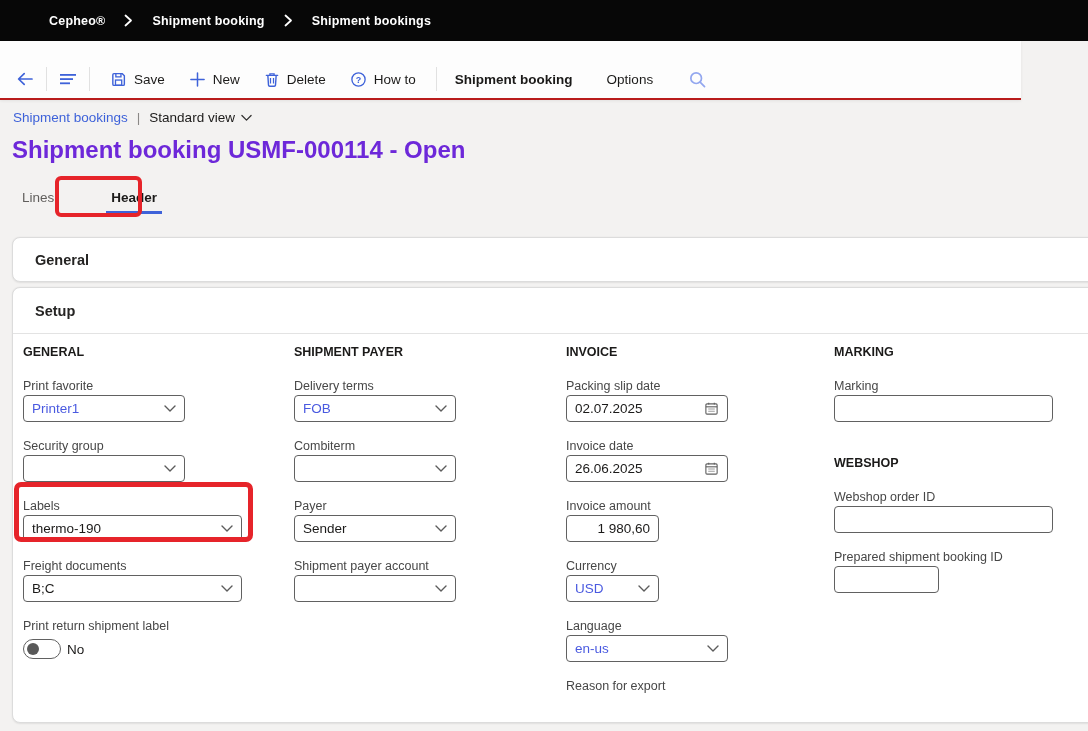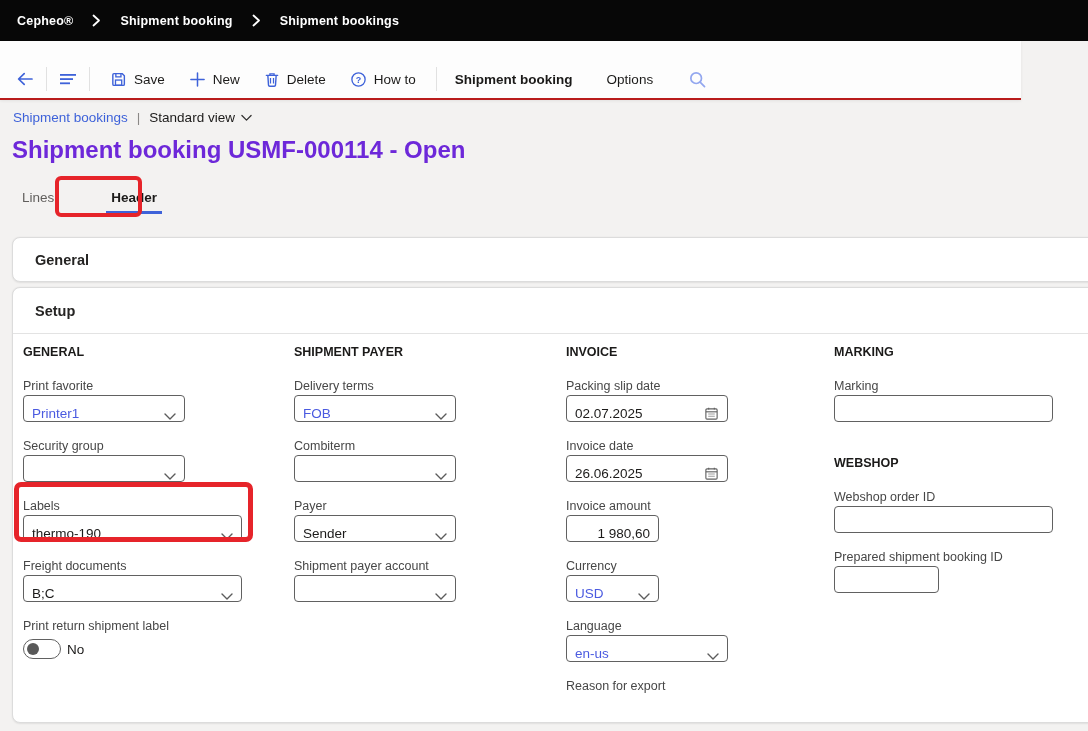--- a/index.html
+++ b/index.html
@@ -12,21 +12,21 @@
     --page-bg:#f3f2f1;
     --card-border:#dcdcdc;
   }
   *{margin:0;padding:0;box-sizing:border-box;}
   html,body{background:#fff;}
   body{font-family:"Liberation Sans","DejaVu Sans",sans-serif;color:var(--ink);}
   .screen{position:relative;width:1088px;height:731px;overflow:hidden;background:var(--page-bg);}
 
   
   .topbar{position:absolute;left:0;top:0;width:1088px;height:41px;background:#070707;
-    display:flex;align-items:center;padding-left:17px;gap:19px;}
+    display:flex;align-items:center;padding-left:49px;gap:19px;}
   .crumb{color:#fff;font-size:12.5px;font-weight:700;letter-spacing:.2px;cursor:default;}
   .crumb-chev{display:flex;align-items:center;}
 
   
   .toolbar{position:absolute;left:0;top:41px;width:1021px;height:59px;background:#fdfdfd;
     border-bottom:2px solid #b91c1c;box-shadow:0 1px 3px rgba(0,0,0,.07);}
   .tb-row{position:absolute;left:12px;top:24px;height:28px;display:flex;align-items:center;}
   .tb-iconbtn{display:flex;align-items:center;justify-content:center;width:26px;height:26px;}
   .tb-divider{width:1px;height:24px;background:#e1e1e1;margin:0 8px;}
   .tb-btn{display:flex;align-items:center;gap:7px;font-size:13.5px;color:var(--ink);margin:0 12px;white-space:nowrap;}
@@ -57,21 +57,21 @@
   .setup-head{height:46px;display:flex;align-items:center;padding-left:22px;border-bottom:1px solid #e3e3e3;}
 
   
   .fcol{position:absolute;top:57px;}
   .fcol.c0{left:10px;} .fcol.c1{left:281px;} .fcol.c2{left:553px;} .fcol.c3{left:821px;}
   .grp-h{font-size:12.5px;font-weight:700;color:#1b1a19;line-height:14px;margin-bottom:20px;}
   .grp-h.sub{margin-top:34px;}
   .field{margin-bottom:17px;}
   .flabel{font-size:12.5px;color:var(--label);line-height:14px;margin-bottom:2px;}
   .ctl{height:27px;background:#fff;border:1px solid var(--ctl-border);border-radius:4px;
-    display:flex;align-items:flex-end;padding:0 8px;font-size:13.5px;color:var(--ink);}
+    display:flex;align-items:center;padding:0 8px;font-size:13.5px;color:var(--ink);}
   .ctl .val{flex:1;white-space:nowrap;overflow:hidden;}
   .ctl .val.link{color:var(--link-val);}
   .ctl.amount .val{text-align:right;}
   .w-std{width:162px;} .w-wide{width:219px;} .w-sm{width:93px;} .w-sm2{width:105px;}
   .ctl-icon{flex:0 0 auto;display:flex;align-items:center;margin-left:6px;}
 
   
   .toggle-row{display:flex;align-items:center;gap:6px;margin-top:6px;}
   .toggle{width:38px;height:20px;border:1px solid var(--ctl-border);border-radius:10px;position:relative;background:#fff;}
   .knob{position:absolute;left:3px;top:3px;width:12px;height:12px;border-radius:50%;background:#595959;}

